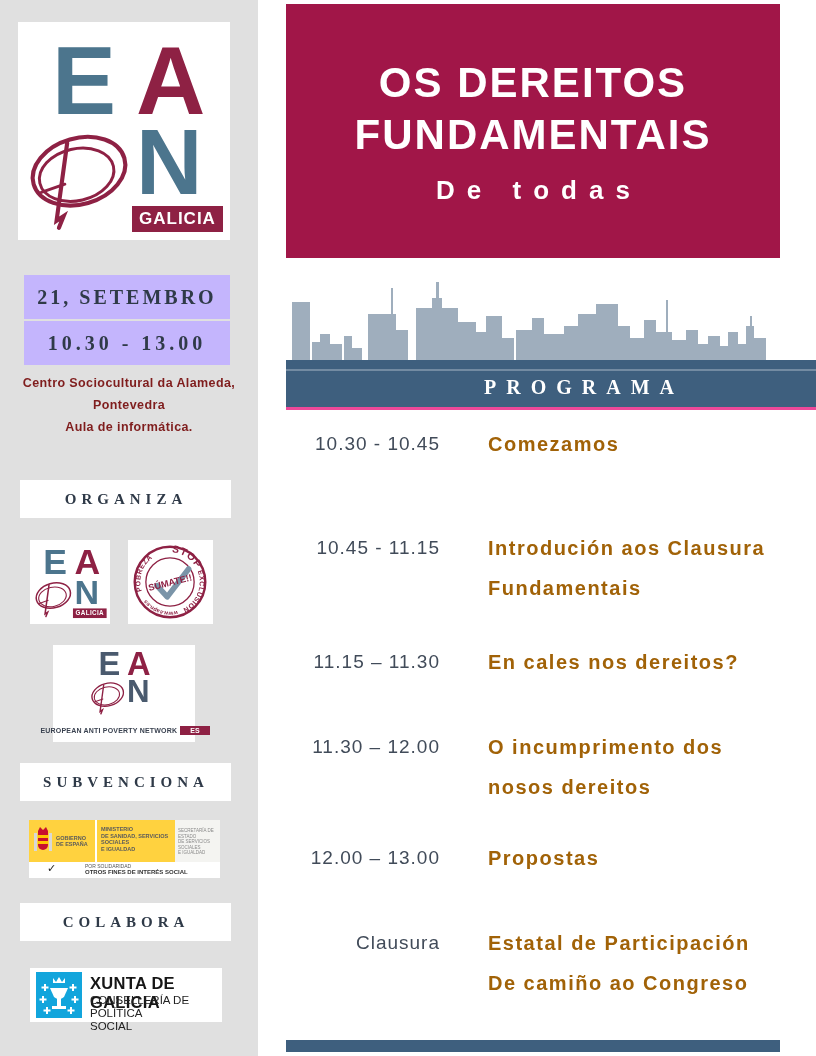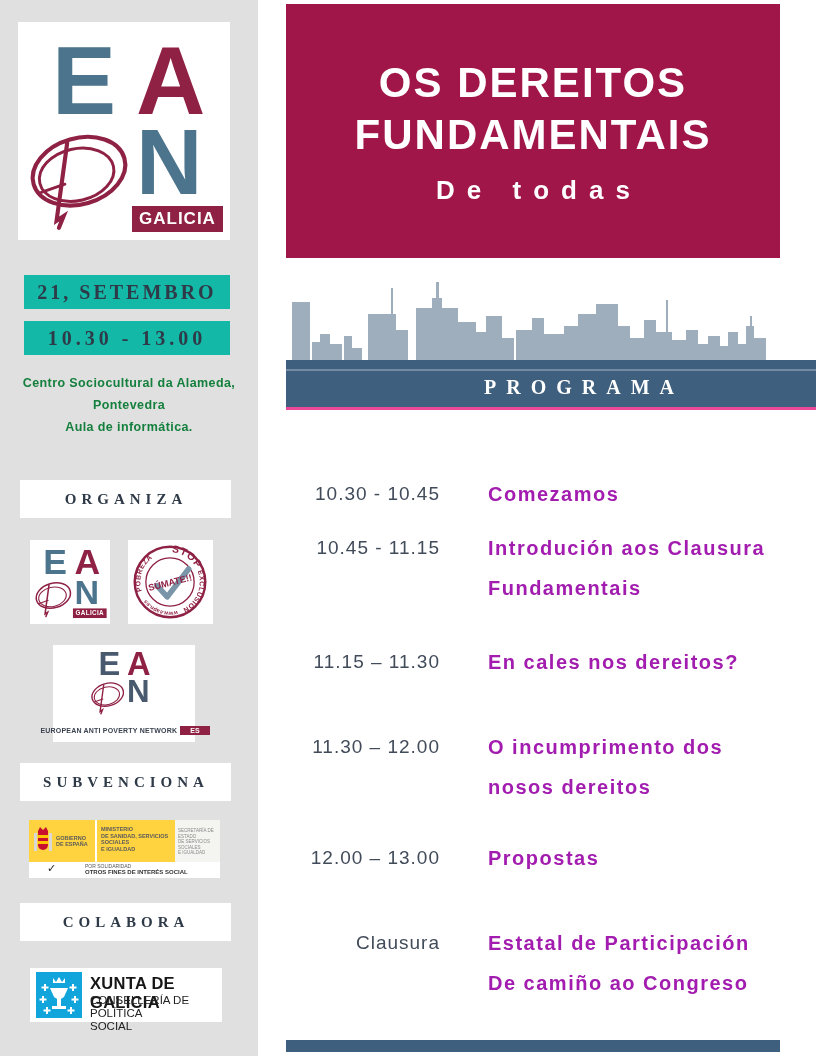--- a/index.html
+++ b/index.html
@@ -7,27 +7,27 @@
   body { font-family:"Liberation Sans", sans-serif; }
   .page { position:relative; width:816px; height:1056px; background:#fff; overflow:hidden; }
 
   
   .sidebar { position:absolute; left:0; top:0; width:258px; height:1056px; background:#E0E0E0; }
   .card { position:absolute; background:#fff; }
   .label-box { position:absolute; left:20px; width:211px; height:38px; background:#fff;
     display:flex; align-items:center; justify-content:center;
     font-family:"Liberation Serif", serif; font-weight:700; font-size:15px;
     letter-spacing:5px; color:#2F3A48; padding-left:1px; }
-  .date-box, .time-box { position:absolute; left:24px; width:206px; height:34px; background:#14b8a6;
+  .date-box, .time-box { position:absolute; left:24px; width:206px; height:44px; background:#c4b5fd;
     display:flex; align-items:center; justify-content:center;
     font-family:"Liberation Serif", serif; font-weight:700; color:#2F3A48; }
   .date-box { top:275px; font-size:20px; letter-spacing:3px; }
   .time-box { top:321px; font-size:20px; letter-spacing:4px; }
   .venue { position:absolute; left:8px; top:372px; width:242px; text-align:center;
-    font-size:12.5px; font-weight:700; color:#15803d; line-height:22px; letter-spacing:0.4px; }
+    font-size:12.5px; font-weight:700; color:#7f1d1d; line-height:22px; letter-spacing:0.4px; }
 
   
   .scale-wrap { position:absolute; }
   .eapn-mark { position:relative; width:200px; height:210px; transform-origin:0 0; }
   .eapn-mark .eg-e { position:absolute; left:28px; top:-14px; font-size:96px; font-weight:700; color:#4C758D; }
   .eapn-mark .eg-a { position:absolute; left:112px; top:-14px; font-size:96px; font-weight:700; color:#8E2144; }
   .eapn-mark .eg-n { position:absolute; left:112px; top:70px; font-size:92px; font-weight:700; color:#4C758D; }
   .eapn-mark .eg-p { position:absolute; left:-4px; top:84px; width:118px; height:118px; }
   .eapn-mark .eg-region { position:absolute; left:108px; top:166px; background:#8E2144; color:#fff;
     font-size:17px; font-weight:700; letter-spacing:1px; padding:3px 7px; }
@@ -65,22 +65,22 @@
 
   .skyline { position:absolute; left:286px; top:278px; width:494px; height:82px; }
   .band { position:absolute; left:286px; top:360px; width:586px; height:50px; background:#3E5F7E;
     display:flex; align-items:center; justify-content:center; border-bottom:3px solid #ec4899; }
   .band::before { content:""; position:absolute; left:0; right:0; top:9px; height:1.5px; background:rgba(255,255,255,0.28); }
   .band-text { font-family:"Liberation Serif", serif; font-weight:700; font-size:20px; color:#fff;
     letter-spacing:10px; padding-left:10px; margin-top:8px; }
 
   .row { position:absolute; left:306px; width:474px; display:flex; }
   .t-time { width:134px; text-align:right; font-size:19px; color:#414B59; letter-spacing:1px; line-height:40px; white-space:nowrap; }
-  .t-title { margin-left:48px; font-size:20px; font-weight:700; color:#a21caf; letter-spacing:1.5px; line-height:40px; }
-  .r1 { top:474px; } .r2 { top:528px; } .r3 { top:642px; }
+  .t-title { margin-left:48px; font-size:20px; font-weight:700; color:#a16207; letter-spacing:1.5px; line-height:40px; }
+  .r1 { top:424px; } .r2 { top:528px; } .r3 { top:642px; }
   .r4 { top:727px; } .r5 { top:838px; } .r6 { top:923px; }
 
   .footer-bar { position:absolute; left:286px; top:1040px; width:494px; height:12px; background:#3E5F7E; }
 </style>
 </head>
 <body>
 
 <div class="page">
 
   <div class="sidebar">

